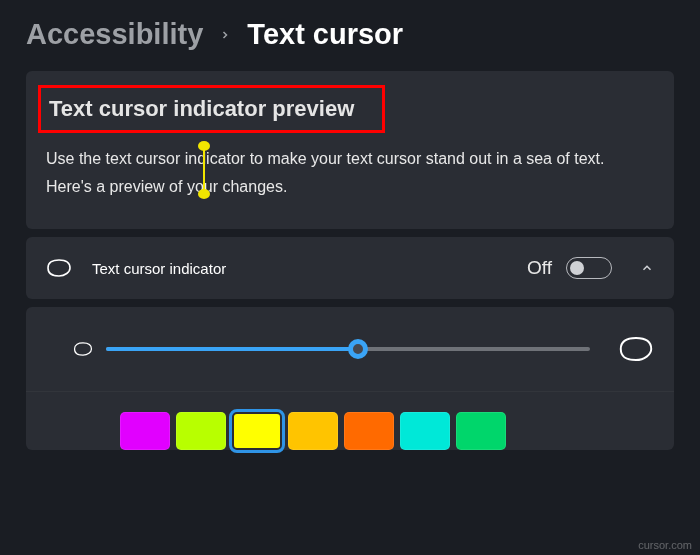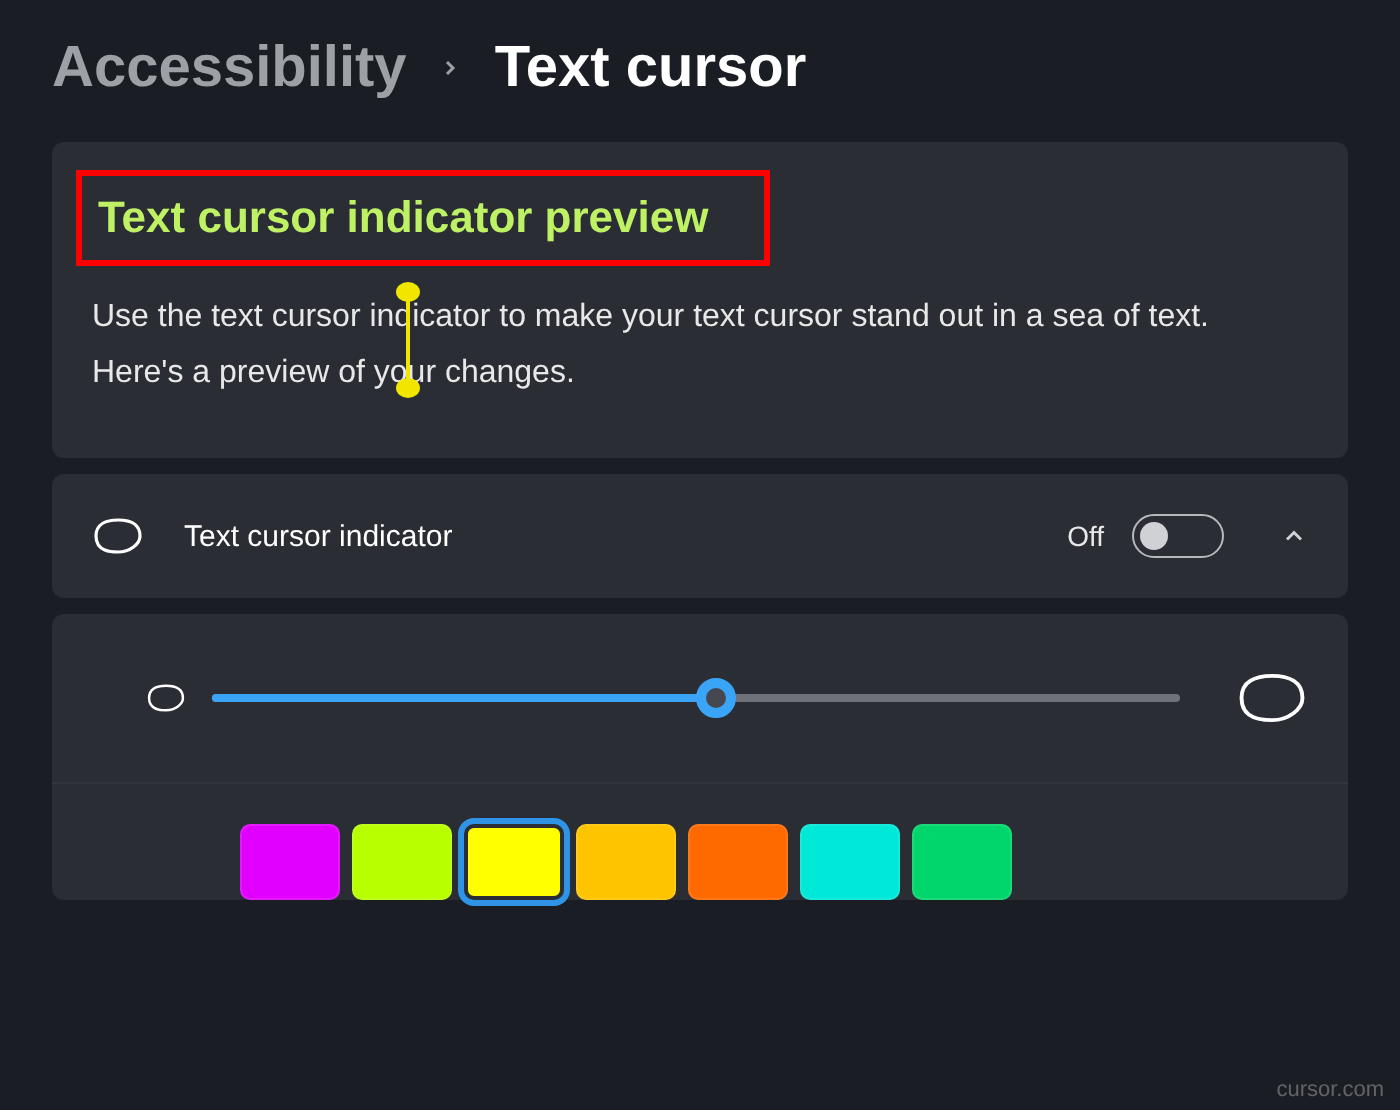--- a/index.html
+++ b/index.html
@@ -29,21 +29,21 @@
       background: #2a2d34;
       border-radius: 6px;
       margin: 0 26px 8px 26px;
       padding: 18px 20px;
       position: relative;
     }
     .preview-card { padding: 24px 20px 28px 20px; }
     .preview-title {
       font-size: 22px;
       font-weight: 600;
-      color: #bef264;
+      color: #e5e5e5;
       display: inline-block;
       border: 3px solid #ff0000;
       padding: 8px 28px 8px 8px;
       margin: -10px 0 12px -8px;
     }
     .preview-body {
       font-size: 16px;
       line-height: 28px;
       color: #e8e8e8;
       position: relative;
@@ -80,21 +80,21 @@
     .row-icon {
       width: 26px; height: 22px;
       display: flex; align-items: center; justify-content: center;
       margin-right: 20px;
     }
     .row-label {
       font-size: 15px;
       flex: 1;
     }
     .row-state {
-      font-size: 14px;
+      font-size: 19px;
       margin-right: 14px;
       color: #e8e8e8;
     }
     .toggle {
       width: 46px; height: 22px;
       border: 1.5px solid #b7b9be;
       border-radius: 20px;
       position: relative;
       margin-right: 28px;
       cursor: pointer;

